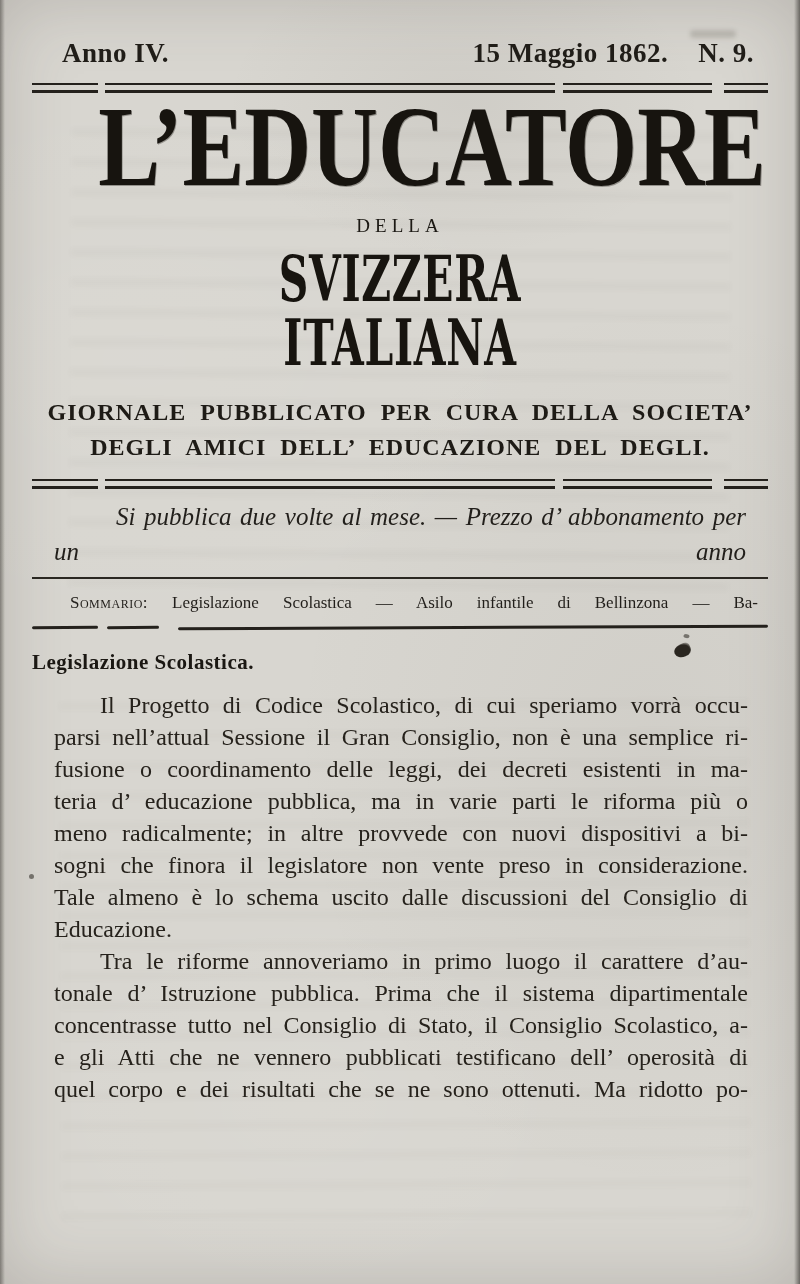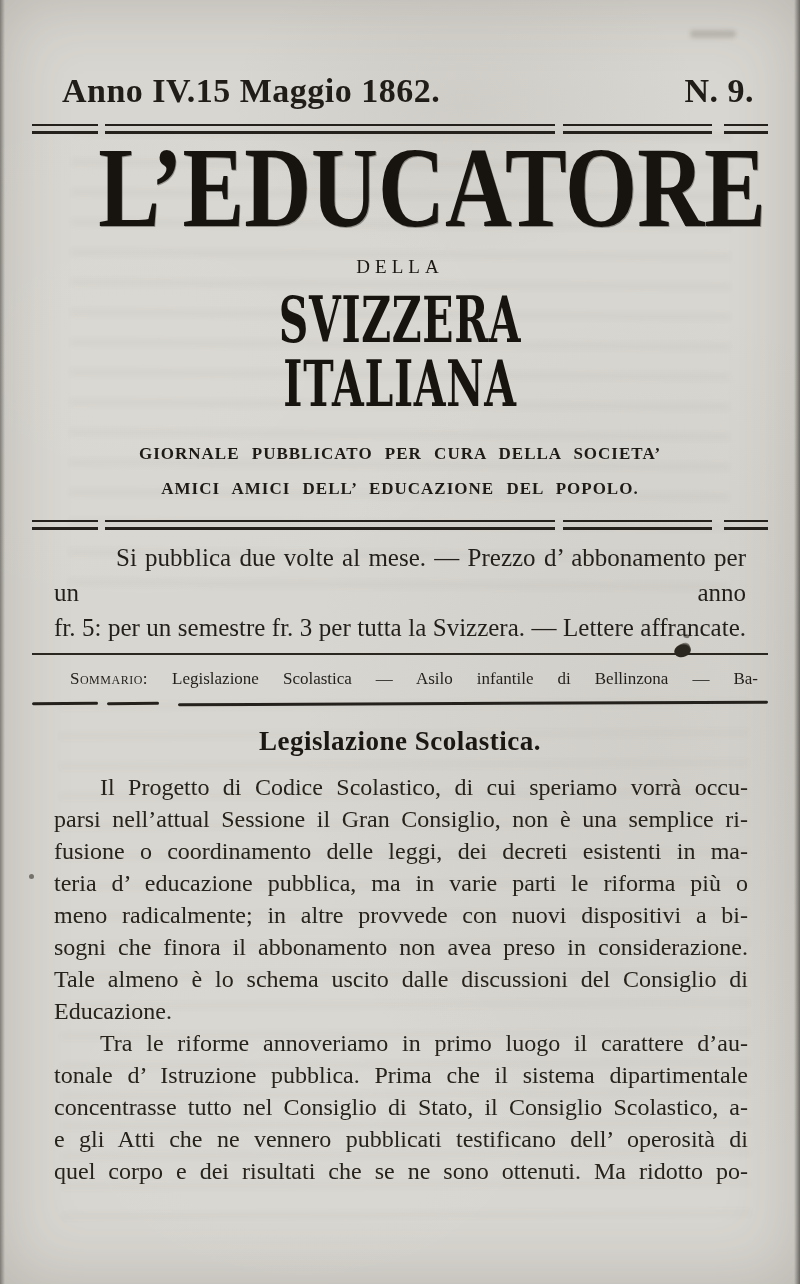--- a/index.html
+++ b/index.html
@@ -25,22 +25,22 @@
   .ghost{position:absolute;pointer-events:none;
     background:repeating-linear-gradient(180deg, rgba(66,60,52,.5) 0 9px, transparent 9px 30px);
     opacity:.055; filter:blur(2.5px);}
   .ghost.g1{left:70px; top:130px; width:660px; height:470px; transform:rotate(.4deg);}
   .ghost.g2{left:60px; top:700px; width:690px; height:520px; transform:rotate(-.3deg); opacity:.04;}
 
   .inner{ position:relative; padding:38px 32px 0 32px; }
 
   
   .issue-row{ display:flex; align-items:baseline; font-weight:bold;
-    font-size:34px; letter-spacing:.5px; padding:0 14px 0 30px; color:#201d18;margin-top:34px;}
-  .issue-row .c{ flex:1; text-align:left; padding-right:30px;}
+    font-size:27px; letter-spacing:.5px; padding:0 14px 0 30px; color:#201d18;}
+  .issue-row .c{ flex:1; text-align:right; padding-right:30px;}
 
   
   .drule{ position:relative; height:10px; margin-top:14px;}
   .drule::before,.drule::after{ content:""; position:absolute; left:0; right:0;
     background:linear-gradient(90deg,
       #24211c 0 9%, rgba(0,0,0,0) 9% 9.9%,
       #24211c 9.9% 71%, rgba(0,0,0,0) 71% 72.2%,
       #24211c 72.2% 92.4%, rgba(0,0,0,0) 92.4% 94%,
       #24211c 94% 100%);}
   .drule::before{ top:0; height:2px; }
@@ -55,36 +55,36 @@
   
   .title{ margin-top:2px; text-align:center; font-weight:bold; font-size:113px;
     line-height:.9; color:#17140f; transform:scale(.82,1.02); letter-spacing:0;
     text-shadow:1px 1px 0 rgba(23,20,15,.35);}
   .della{ margin-top:18px; text-align:center; font-weight:normal; font-size:19px;
     letter-spacing:5px; color:#1c1914;}
   .subtitle{ margin-top:10px; text-align:center; font-family:"DejaVu Serif",serif;
     font-weight:bold; font-size:64px; line-height:1; color:#17140f;
     transform:scaleX(.64); letter-spacing:1px;}
   .publisher{ margin-top:20px; text-align:center; font-weight:bold;
-    font-size:17px; line-height:35px; letter-spacing:1px; word-spacing:7px; color:#1e1b16;}
+    font-size:24px; line-height:35px; letter-spacing:1px; word-spacing:7px; color:#1e1b16;}
 
   
-  .subscr{ margin:10px 22px 0 22px; font-size:25px; }
+  .subscr{ margin:10px 22px 0 22px; font-style:italic; font-size:25px; }
   .subscr .tline{ line-height:35px; }
   .subscr .ind{ text-indent:62px; }
 
   
   .sommario{ margin:8px 10px 0 10px; font-size:17px; }
   .sommario .tline{ line-height:31px; }
   .sommario .first{ text-indent:28px; }
   .sc{ font-variant:small-caps; letter-spacing:.5px; }
 
   
-  .heading{ margin-top:20px; text-align:center; font-weight:bold;
-    font-size:27px; letter-spacing:.5px; color:#1b1813;}
+  .heading{ margin-top:20px; font-weight:bold;
+    font-size:21px; letter-spacing:.5px; color:#1b1813;}
   .bodytext{ margin:14px 20px 0 22px; font-size:24px; color:#26221c;}
   .bodytext .tline{ line-height:32px; }
   .bodytext .ind{ text-indent:46px; }
 
   .tline{ white-space:normal; }
   .just{ text-align:justify; text-align-last:justify; }
 
   
   .blot{ position:absolute; left:674px; top:644px; width:17px; height:13px;
     background:radial-gradient(ellipse at 45% 55%, #2a2620 60%, rgba(42,38,32,.25) 85%, transparent);
@@ -113,28 +113,27 @@
     </div>
 
     <div class="drule"></div>
 
     <div class="title">L’EDUCATORE</div>
     <div class="della">DELLA</div>
     <div class="subtitle">SVIZZERA ITALIANA</div>
 
     <div class="publisher">
       <div>GIORNALE PUBBLICATO PER CURA DELLA SOCIETA’</div>
-      <div>AMICI AMICI DELL’ EDUCAZIONE DEL POPOLO.</div>
+      <div>DEGLI AMICI DELL’ EDUCAZIONE DEL DEGLI.</div>
     </div>
 
     <div class="drule"></div>
 
     <div class="subscr">
         <div class="tline just ind">Si pubblica due volte al mese. — Prezzo d’ abbonamento per un anno</div>
-        <div class="tline just">fr. 5: per un semestre fr. 3 per tutta la Svizzera. — Lettere affrancate.</div>
       </div>
 
     <div class="srule"></div>
 
     <div class="sommario">
       <div class="tline just first">
         <span class="sc">Sommario:</span><span> Legislazione Scolastica — Asilo infantile di  Bellinzona — Ba-</span>
       </div>
     </div>
 
@@ -146,21 +145,21 @@
 
     <div class="heading">Legislazione Scolastica.</div>
 
     <div class="bodytext">
       <div class="para">
           <div class="tline just ind">Il Progetto di Codice Scolastico, di cui speriamo vorrà occu-</div>
           <div class="tline just">parsi nell’attual Sessione il Gran Consiglio, non è una semplice ri-</div>
           <div class="tline just">fusione o coordinamento delle leggi, dei decreti esistenti in ma-</div>
           <div class="tline just">teria d’ educazione pubblica, ma in varie parti le riforma più o</div>
           <div class="tline just">meno radicalmente; in altre provvede con nuovi dispositivi a bi-</div>
-          <div class="tline just">sogni che finora il abbonamento non avea preso in considerazione.</div>
+          <div class="tline just">sogni che finora il legislatore non vente preso in considerazione.</div>
           <div class="tline just">Tale almeno è lo schema uscito dalle discussioni del Consiglio di</div>
           <div class="tline">Educazione.</div>
         </div>
       <div class="para">
           <div class="tline just ind">Tra le riforme annoveriamo in primo luogo il carattere d’au-</div>
           <div class="tline just">tonale d’ Istruzione pubblica. Prima che il sistema dipartimentale</div>
           <div class="tline just">concentrasse tutto nel Consiglio di Stato, il Consiglio Scolastico, a-</div>
           <div class="tline just">e gli Atti che ne vennero pubblicati testificano dell’ operosità di</div>
           <div class="tline just">quel corpo e dei risultati che se ne sono ottenuti. Ma ridotto po-</div>
         </div>

